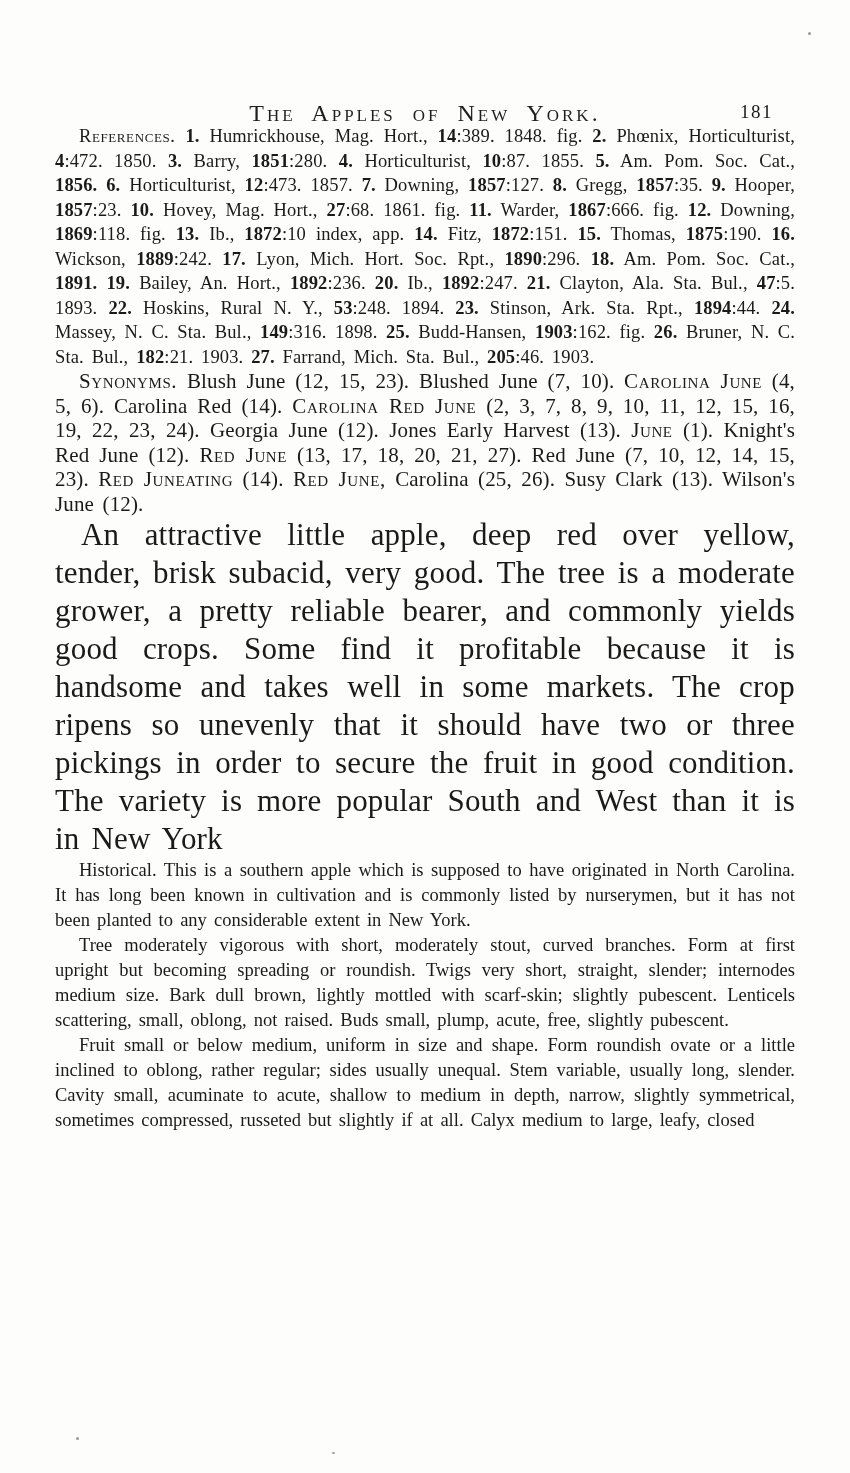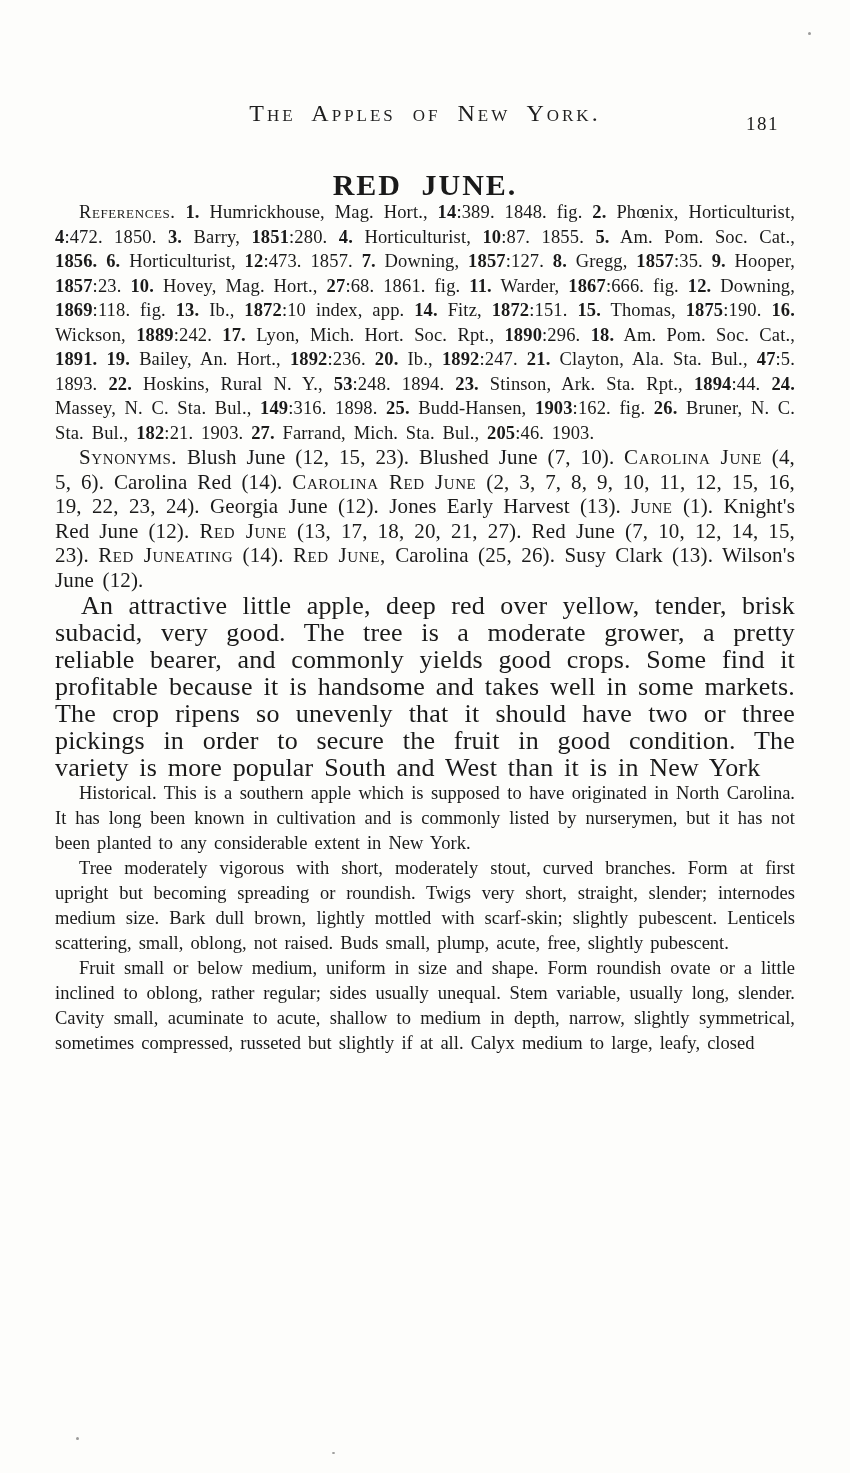--- a/index.html
+++ b/index.html
@@ -20,24 +20,23 @@
     text-align: center;
     font-variant: small-caps;
     font-size: 24px;
     letter-spacing: 3px;
     word-spacing: 8px;
     color: #1f1f1f;
   }
   .page-number {
     position: absolute;
     top: 1px;
-    right: 16px;
+    right: 22px;
     font-size: 19px;
     letter-spacing: 1.5px;
-    margin-top: 12px;
   }
   .variety-title {
     margin: 46px 0 0 0;
     text-align: center;
     font-size: 30px;
     font-weight: bold;
     letter-spacing: 2px;
     word-spacing: 10px;
     line-height: 30px;
   }
@@ -53,22 +52,22 @@
   .syn {
     margin-top: 0;
     font-size: 21px;
     line-height: 24.5px;
     text-indent: 24px;
     word-spacing: 3px;
     letter-spacing: 0.15px;
   }
   .lead {
     margin-top: 20px;
-    font-size: 26px;
-    line-height: 27px;
+    font-size: 31px;
+    line-height: 38px;
     text-indent: 26px;
     word-spacing: 4px;
     letter-spacing: 0.2px;
   }
   .small2 {
     margin-top: 16px;
     font-size: 18.5px;
     line-height: 25px;
     text-indent: 24px;
     word-spacing: 2.5px;
@@ -98,21 +97,20 @@
 </head>
 <body>
 
 <div class="page">
 
   <div class="page-header">
     <span class="running-title">The Apples of New York.</span>
     <span class="page-number">181</span>
   </div>
 
-  <h1 class="variety-title">RED JUNE.</h1>
 
   <p class="para refs"><span class="sc">References.</span><span> </span><span class="b">1.</span><span> Humrickhouse, </span><span class="i">Mag. Hort.,</span><span> </span><span class="b">14</span><span>:389. 1848. </span><span class="i">fig.</span><span> </span><span class="b">2.</span><span> Phœnix, </span><span class="i">Horticulturist,</span><span> </span><span class="b">4</span><span>:472. 1850. </span><span class="b">3.</span><span> Barry, </span><span class="b">1851</span><span>:280. </span><span class="b">4.</span><span> </span><span class="i">Horticulturist,</span><span> </span><span class="b">10</span><span>:87. 1855. </span><span class="b">5.</span><span> </span><span class="i">Am. Pom. Soc. Cat.,</span><span> </span><span class="b">1856.</span><span> </span><span class="b">6.</span><span> </span><span class="i">Horticulturist,</span><span> </span><span class="b">12</span><span>:473. 1857. </span><span class="b">7.</span><span> Downing, </span><span class="b">1857</span><span>:127. </span><span class="b">8.</span><span> Gregg, </span><span class="b">1857</span><span>:35. </span><span class="b">9.</span><span> Hooper, </span><span class="b">1857</span><span>:23. </span><span class="b">10.</span><span> Hovey, </span><span class="i">Mag. Hort.,</span><span> </span><span class="b">27</span><span>:68. 1861. </span><span class="i">fig.</span><span> </span><span class="b">11.</span><span> Warder, </span><span class="b">1867</span><span>:666. </span><span class="i">fig.</span><span> </span><span class="b">12.</span><span> Downing, </span><span class="b">1869</span><span>:118. </span><span class="i">fig.</span><span> </span><span class="b">13.</span><span> </span><span class="i">Ib.,</span><span> </span><span class="b">1872</span><span>:10 index, app. </span><span class="b">14.</span><span> Fitz, </span><span class="b">1872</span><span>:151. </span><span class="b">15.</span><span> Thomas, </span><span class="b">1875</span><span>:190. </span><span class="b">16.</span><span> Wickson, </span><span class="b">1889</span><span>:242. </span><span class="b">17.</span><span> Lyon, </span><span class="i">Mich. Hort. Soc. Rpt.,</span><span> </span><span class="b">1890</span><span>:296. </span><span class="b">18.</span><span> </span><span class="i">Am. Pom. Soc. Cat.,</span><span> </span><span class="b">1891.</span><span> </span><span class="b">19.</span><span> Bailey, </span><span class="i">An. Hort.,</span><span> </span><span class="b">1892</span><span>:236. </span><span class="b">20.</span><span> </span><span class="i">Ib.,</span><span> </span><span class="b">1892</span><span>:247. </span><span class="b">21.</span><span> Clayton, </span><span class="i">Ala. Sta. Bul.,</span><span> </span><span class="b">47</span><span>:5. 1893. </span><span class="b">22.</span><span> Hoskins, </span><span class="i">Rural N. Y.,</span><span> </span><span class="b">53</span><span>:248. 1894. </span><span class="b">23.</span><span> Stinson, </span><span class="i">Ark. Sta. Rpt.,</span><span> </span><span class="b">1894</span><span>:44. </span><span class="b">24.</span><span> Massey, </span><span class="i">N. C. Sta. Bul.,</span><span> </span><span class="b">149</span><span>:316. 1898. </span><span class="b">25.</span><span> Budd-Hansen, </span><span class="b">1903</span><span>:162. </span><span class="i">fig.</span><span> </span><span class="b">26.</span><span> Bruner, </span><span class="i">N. C. Sta. Bul.,</span><span> </span><span class="b">182</span><span>:21. 1903. </span><span class="b">27.</span><span> Farrand, </span><span class="i">Mich. Sta. Bul.,</span><span> </span><span class="b">205</span><span>:46. 1903.</span></p>
 
   <p class="para syn"><span class="sc">Synonyms.</span><span> </span><span class="i">Blush June</span><span> (12, 15, 23). </span><span class="i">Blushed June</span><span> (7, 10). </span><span class="sc">Carolina June</span><span> (4, 5, 6). </span><span class="i">Carolina Red</span><span> (14). </span><span class="sc">Carolina Red June</span><span> (2, 3, 7, 8, 9, 10, 11, 12, 15, 16, 19, 22, 23, 24). </span><span class="i">Georgia June</span><span> (12). </span><span class="i">Jones Early Harvest</span><span> (13). </span><span class="sc">June</span><span> (1). </span><span class="i">Knight's Red June</span><span> (12). </span><span class="sc">Red June</span><span> (13, 17, 18, 20, 21, 27). </span><span class="i">Red June</span><span> (7, 10, 12, 14, 15, 23). </span><span class="sc">Red Juneating</span><span> (14). </span><span class="sc">Red June,</span><span> </span><span class="i">Carolina</span><span> (25, 26). </span><span class="i">Susy Clark</span><span> (13). </span><span class="i">Wilson's June</span><span> (12).</span></p>
 
   <p class="para lead">An attractive little apple, deep red over yellow, tender, brisk subacid, very good. The tree is a moderate grower, a pretty reliable bearer, and commonly yields good crops. Some find it profitable because it is handsome and takes well in some markets. The crop ripens so unevenly that it should have two or three pickings in order to secure the fruit in good condition. The variety is more popular South and West than it is in New York</p>
 
   <p class="para small2"><span class="i">Historical.</span><span> This is a southern apple which is supposed to have originated in North Carolina. It has long been known in cultivation and is commonly listed by nurserymen, but it has not been planted to any considerable extent in New York.</span></p>
 
 

